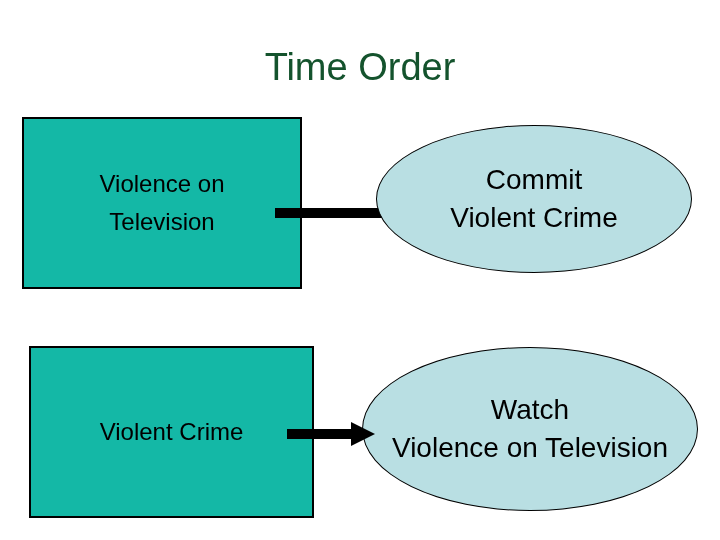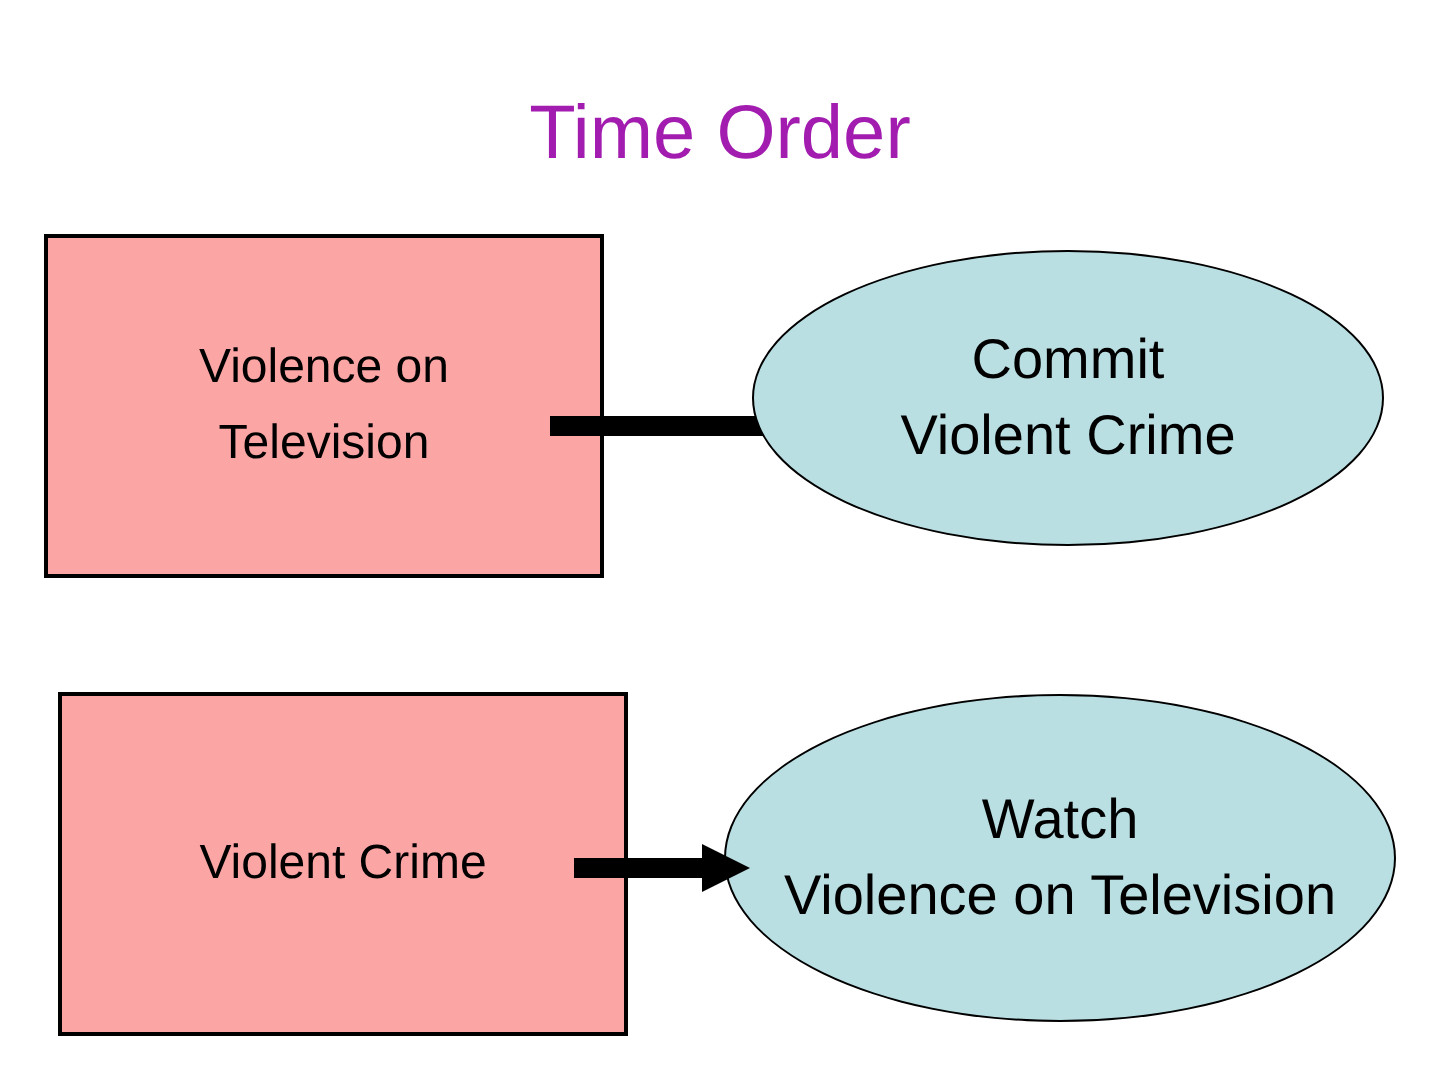--- a/index.html
+++ b/index.html
@@ -20,30 +20,30 @@
     background: #ffffff;
   }
   #slide-title {
     position: absolute;
     left: 0;
     top: 44px;
     width: 720px;
     text-align: center;
     font-size: 38px;
     line-height: 46px;
-    color: #a21caf;
+    color: #14532d;
     font-family: "Liberation Sans", sans-serif;
     white-space: nowrap;
   }
 
   
   .node-rect {
     position: absolute;
     box-sizing: border-box;
-    background: #fca5a5;
+    background: #14b8a6;
     border: 2px solid #000000;
     display: flex;
     align-items: center;
     justify-content: center;
   }
   .node-rect .node-label {
     text-align: center;
     font-size: 24px;
     line-height: 38px;
     color: #000000;

